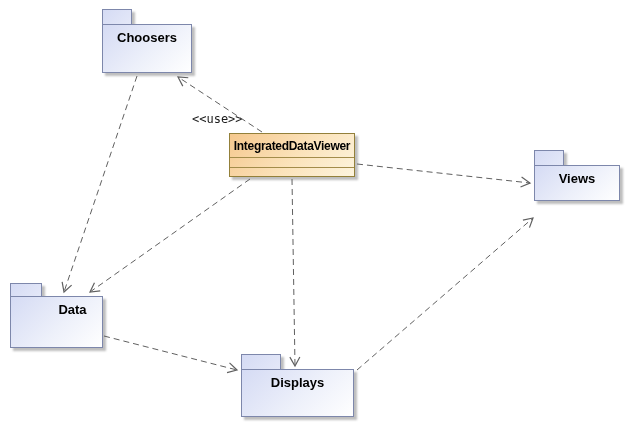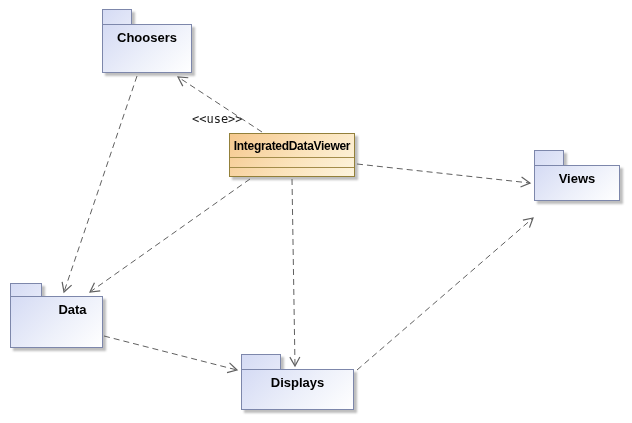--- a/index.html
+++ b/index.html
@@ -74,21 +74,21 @@
 
   <div class="pkg">
     <div class="tab" style="left:10px;top:283px;width:32px;height:14px;"></div>
     <div class="bodybox" style="left:10px;top:296px;width:93px;height:52px;padding-left:32px;">
       <span class="lbl">Data</span>
     </div>
   </div>
 
   <div class="pkg">
     <div class="tab" style="left:241px;top:354px;width:40px;height:16px;"></div>
-    <div class="bodybox" style="left:241px;top:369px;width:113px;height:41px;">
+    <div class="bodybox" style="left:241px;top:369px;width:113px;height:48px;">
       <span class="lbl">Displays</span>
     </div>
   </div>
 
   <div class="cls">
     <div class="title">IntegratedDataViewer</div>
     <div class="row"></div>
     <div class="row"></div>
   </div>
 

